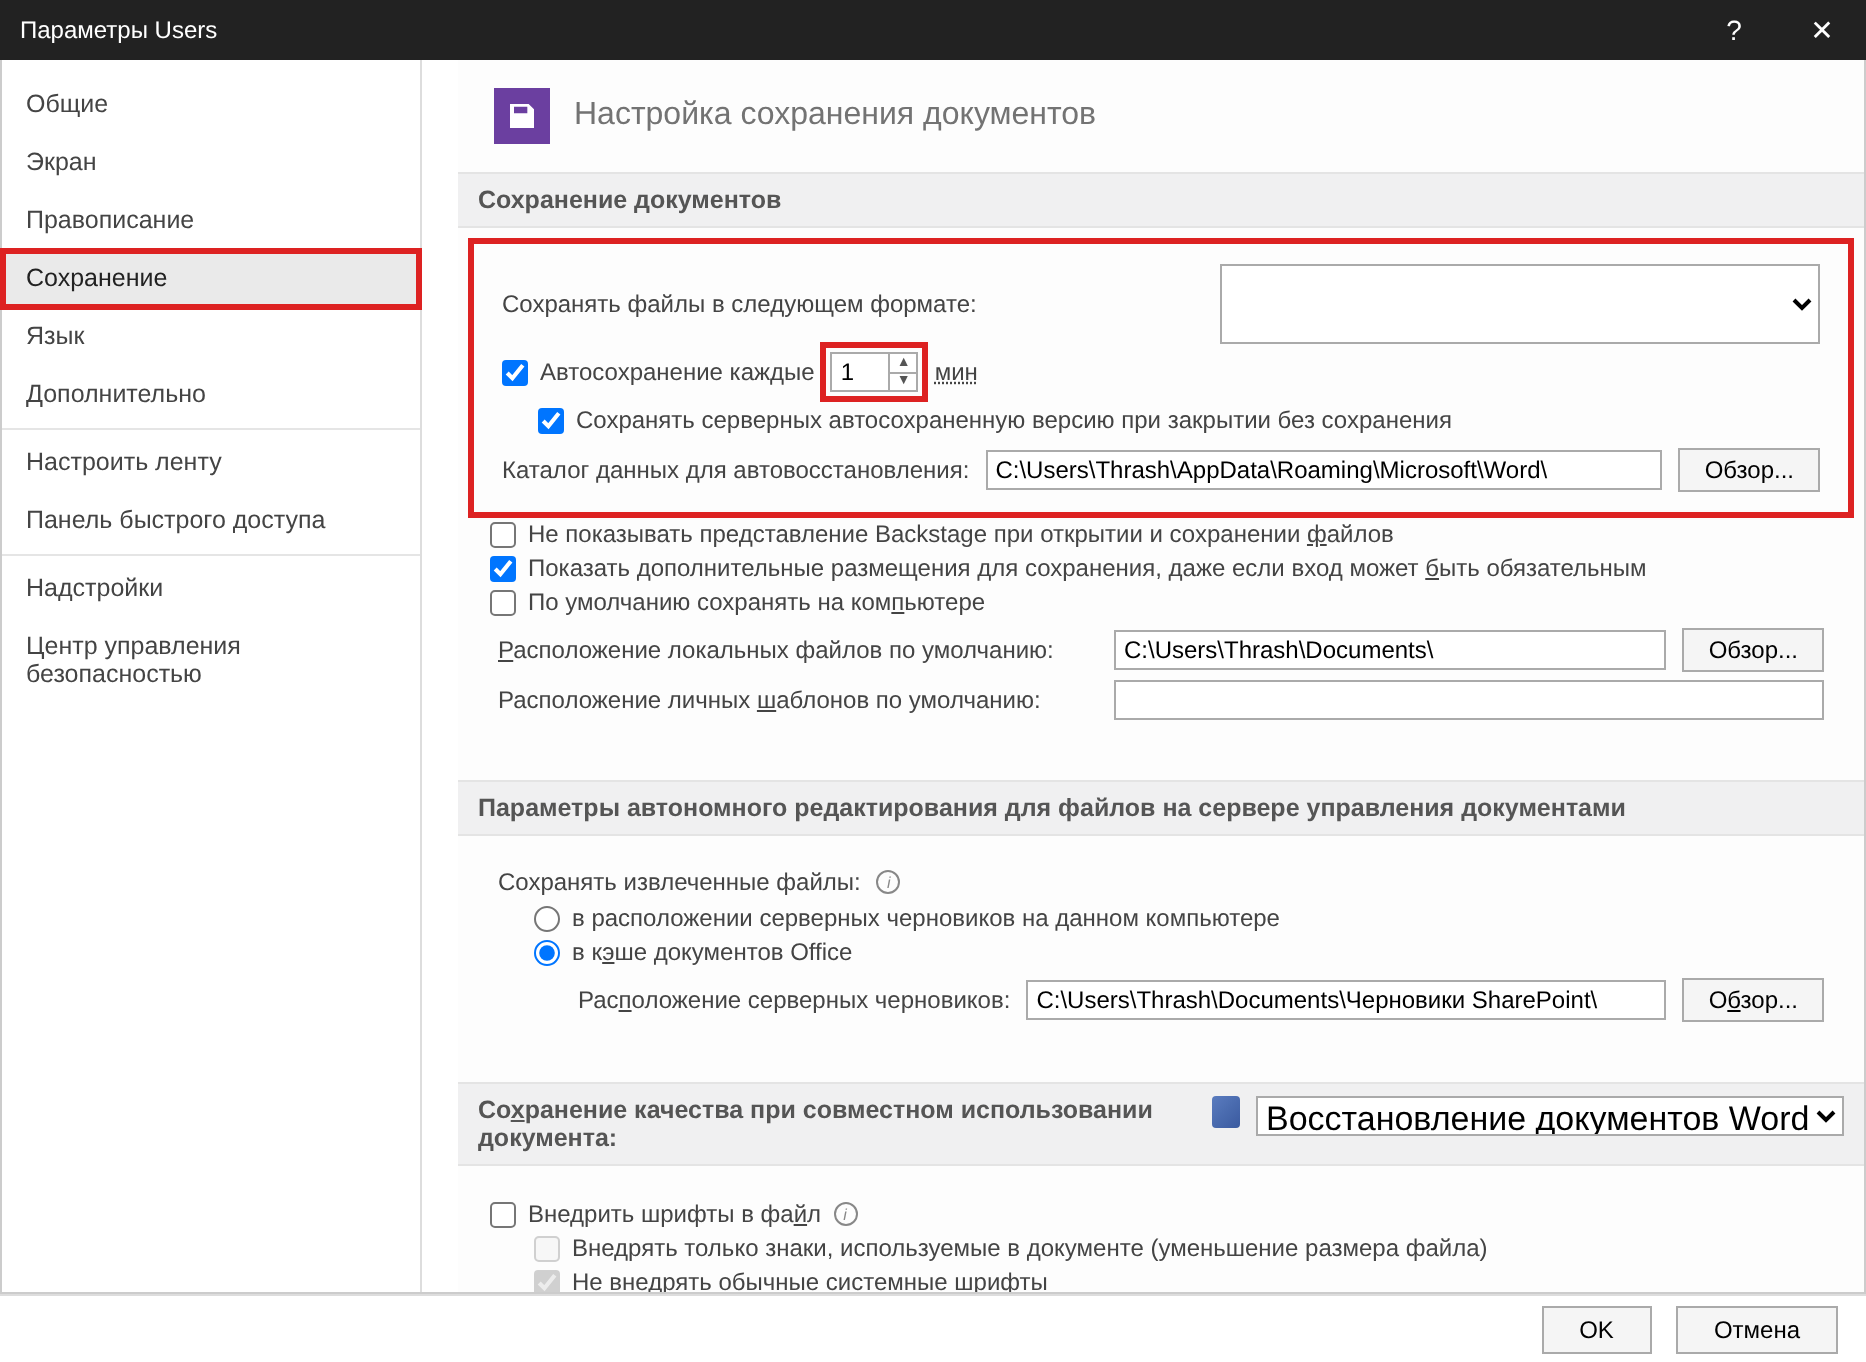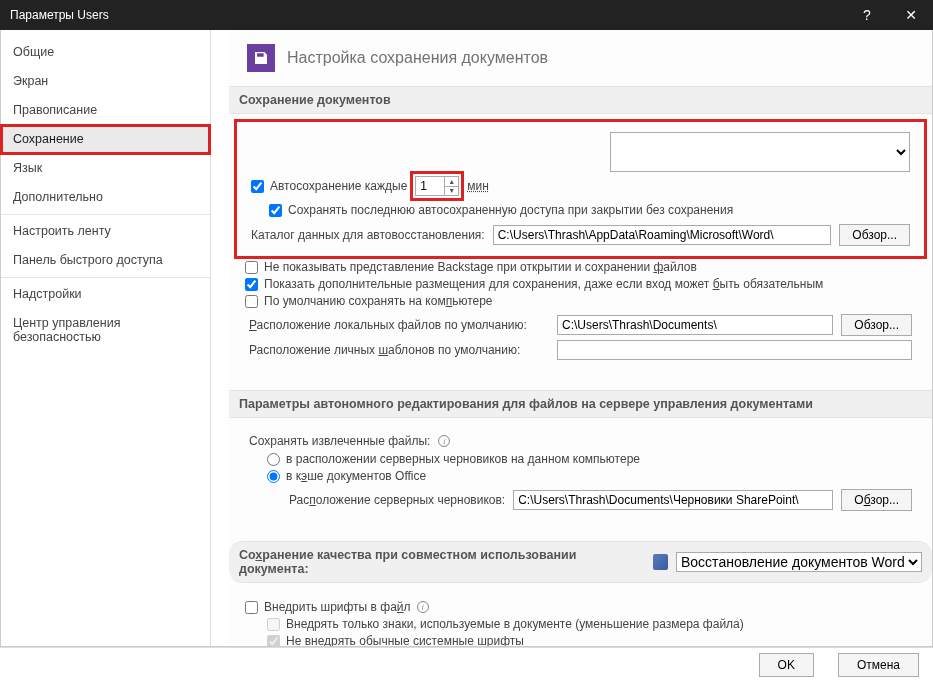--- a/index.html
+++ b/index.html
@@ -25,21 +25,21 @@
   .row select { font-size:16px; padding:19px 4px; border:1px solid #aaa; height:20px; background:#fff; }
   .row .btn { font-size:12px; padding:2px 12px; border:1px solid #aaa; background:#f5f5f5; height:22px; cursor:pointer; }
   .indent { padding-left:22px; }
   .disabled { color:#bbb; }
   .disabled input[type=checkbox] { accent-color:#ccc; }
   .check { display:flex; align-items:center; gap:6px; font-size:12px; color:#444; margin:3px 0; }
   .check input { margin:0; }
   .under { text-decoration: underline dotted; }
   .hl-red { outline:3px solid #d22; }
   .info-icon { width:12px; height:12px; border:1px solid #888; border-radius:50%; display:inline-flex; align-items:center; justify-content:center; font-size:8px; color:#888; font-style:italic; }
-  .footer { height:34px; border-top:1px solid #ddd; display:flex; justify-content:flex-end; align-items:center; gap:24px; padding:0 14px; background:#fff; }
+  .footer { height:34px; border-top:1px solid #ddd; display:flex; justify-content:flex-end; align-items:center; gap:12px; padding:0 14px; background:#fff; }
   .footer button { font-size:12px; padding:4px 18px; border:1px solid #aaa; background:#f5f5f5; cursor:pointer; height:24px; }
   u.hot { text-decoration: underline; }
   .spinner { position:relative; display:inline-flex; align-items:center; }
   .spinner input { width:44px; text-align:left; padding-right:14px; }
   .spinner .arrows { position:absolute; right:1px; top:1px; bottom:1px; width:14px; display:flex; flex-direction:column; }
   .spinner .arrows span { flex:1; font-size:7px; display:flex; align-items:center; justify-content:center; border-left:1px solid #aaa; cursor:pointer; color:#555; }
   .spinner .arrows span:first-child { border-bottom:1px solid #aaa; }
   .docicon { width:16px; height:16px; background:linear-gradient(135deg,#5a7cbf,#3a5a9f); display:inline-block; border-radius:2px; }
 </style>
 </head>
@@ -76,20 +76,21 @@
             <path d="M3 3h14l4 4v14H3V3zm3 2v5h10V5H6zm1 9h10v5H7v-5z"></path>
           </svg>
       </div>
       <div class="title">Настройка сохранения документов</div>
     </div>
 
     <div class="section-title">Сохранение документов</div>
 
     <div class="pad hl-red" style="margin:0 8px 4px 8px; padding:6px 10px;">
       <div class="row">
+        <label><span>Сохранять файлы в следующем формате:</span></label>
         <select style="flex:1; max-width:300px; margin-left:auto;">
           <option>Документ Word (*.docx)</option>
         </select>
       </div>
       <div class="row">
         <span class="check" style="margin:0;">
           <input type="checkbox" checked="" style="">
           <label><span>Автосохранение каждые</span></label>
         </span>
         <span class="spinner hl-red" style="outline-offset:2px;">
@@ -97,21 +98,21 @@
           <span class="arrows">
               <span>▲</span>
               <span>▼</span>
             </span>
         </span>
         <label class="under">мин</label>
       </div>
       <div class="row indent">
         <span class="check">
           <input type="checkbox" checked="" style="">
-          <label>Сохранять последнюю автосохраненную доступа при закрытии без сохранения</label>
+          <label>Сохранять серверных автосохраненную версию при закрытии без сохранения</label>
         </span>
       </div>
       <div class="row">
         <label>Каталог данных для автовосстановления:</label>
         <input type="text" style="flex: 1 1 0%;" value="C:\Users\Thrash\AppData\Roaming\Microsoft\Word\">
         <button class="btn">Обзор...</button>
       </div>
     </div>
 
     <div class="pad" style="padding-top:0;">
@@ -153,25 +154,25 @@
         <input type="radio" name="draft" checked="" style="">
         <label>в к<u class="hot">э</u>ше документов Office</label>
       </div>
       <div class="row" style="margin-top:6px;margin-left:40px;">
         <label>Рас<u class="hot">п</u>оложение серверных черновиков:</label>
         <input type="text" style="flex: 1 1 0%;" value="C:\Users\Thrash\Documents\Черновики SharePoint\">
         <button class="btn">О<u class="hot">б</u>зор...</button>
       </div>
     </div>
 
-    <div class="section-title" style="display:flex; align-items:center; gap:8px;border-radius:14px;">
+    <div class="section-title" style="display:flex; gap:8px;">
       <span>Со<u class="hot">х</u>ранение качества при совместном использовании документа:</span>
       <span style="flex:1"></span>
       <span class="docicon"></span>
-      <select style="font-size:14px; height:20px; border:1px solid #aaa; background:#fff;">
+      <select style="font-size:17px; height:20px; border:1px solid #aaa; background:#fff;">
         <option>Восстановление документов Word</option>
       </select>
     </div>
 
     <div class="pad" style="padding-top:6px;">
       <div class="check">
         <input type="checkbox" style="">
         <label>Внедрить шрифты в фа<u class="hot">й</u>л</label>
         <span class="info-icon">i</span>
       </div>

